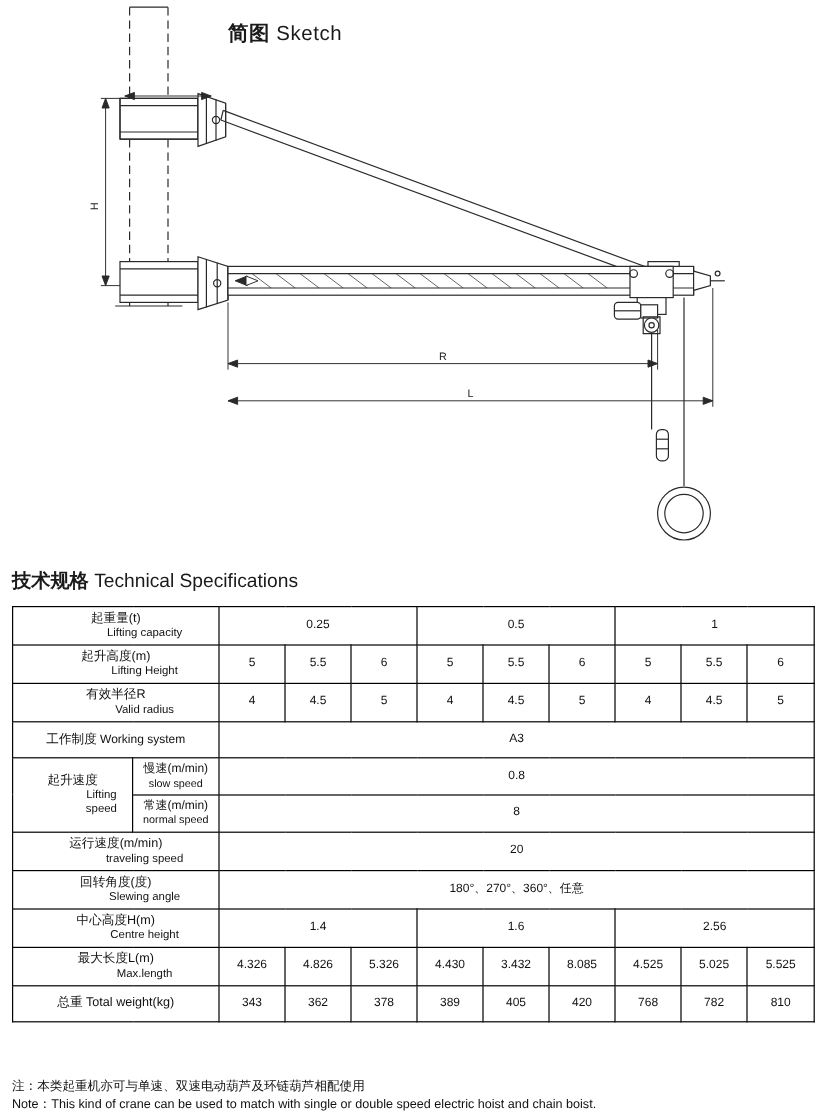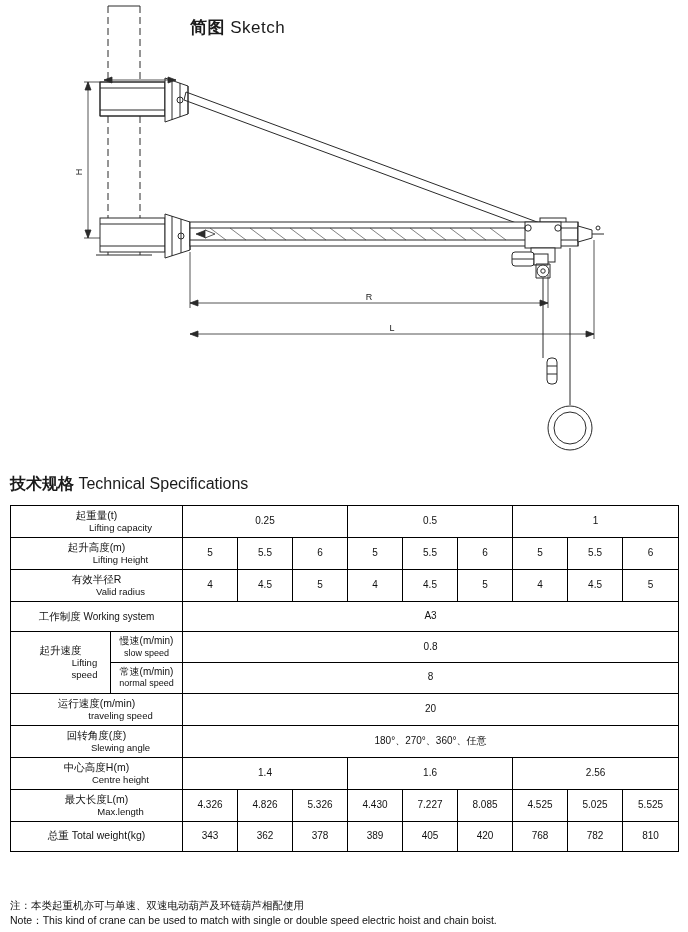--- a/index.html
+++ b/index.html
@@ -395,21 +395,21 @@
 
       <tr class="row-h">
         <td class="label" colspan="2">
           <span class="cn">最大长度L(m)</span>
           <span class="en">Max.length</span>
         </td>
         <td>4.326</td>
         <td>4.826</td>
         <td>5.326</td>
         <td>4.430</td>
-        <td>7.227</td>
+        <td>3.432</td>
         <td>8.085</td>
         <td>4.525</td>
         <td>5.025</td>
         <td>5.525</td>
       </tr>
 
       <tr class="row-h">
         <td class="label" colspan="2">
           <span style="font-size:10.5px">总重 Total weight(kg)</span>
         </td>

